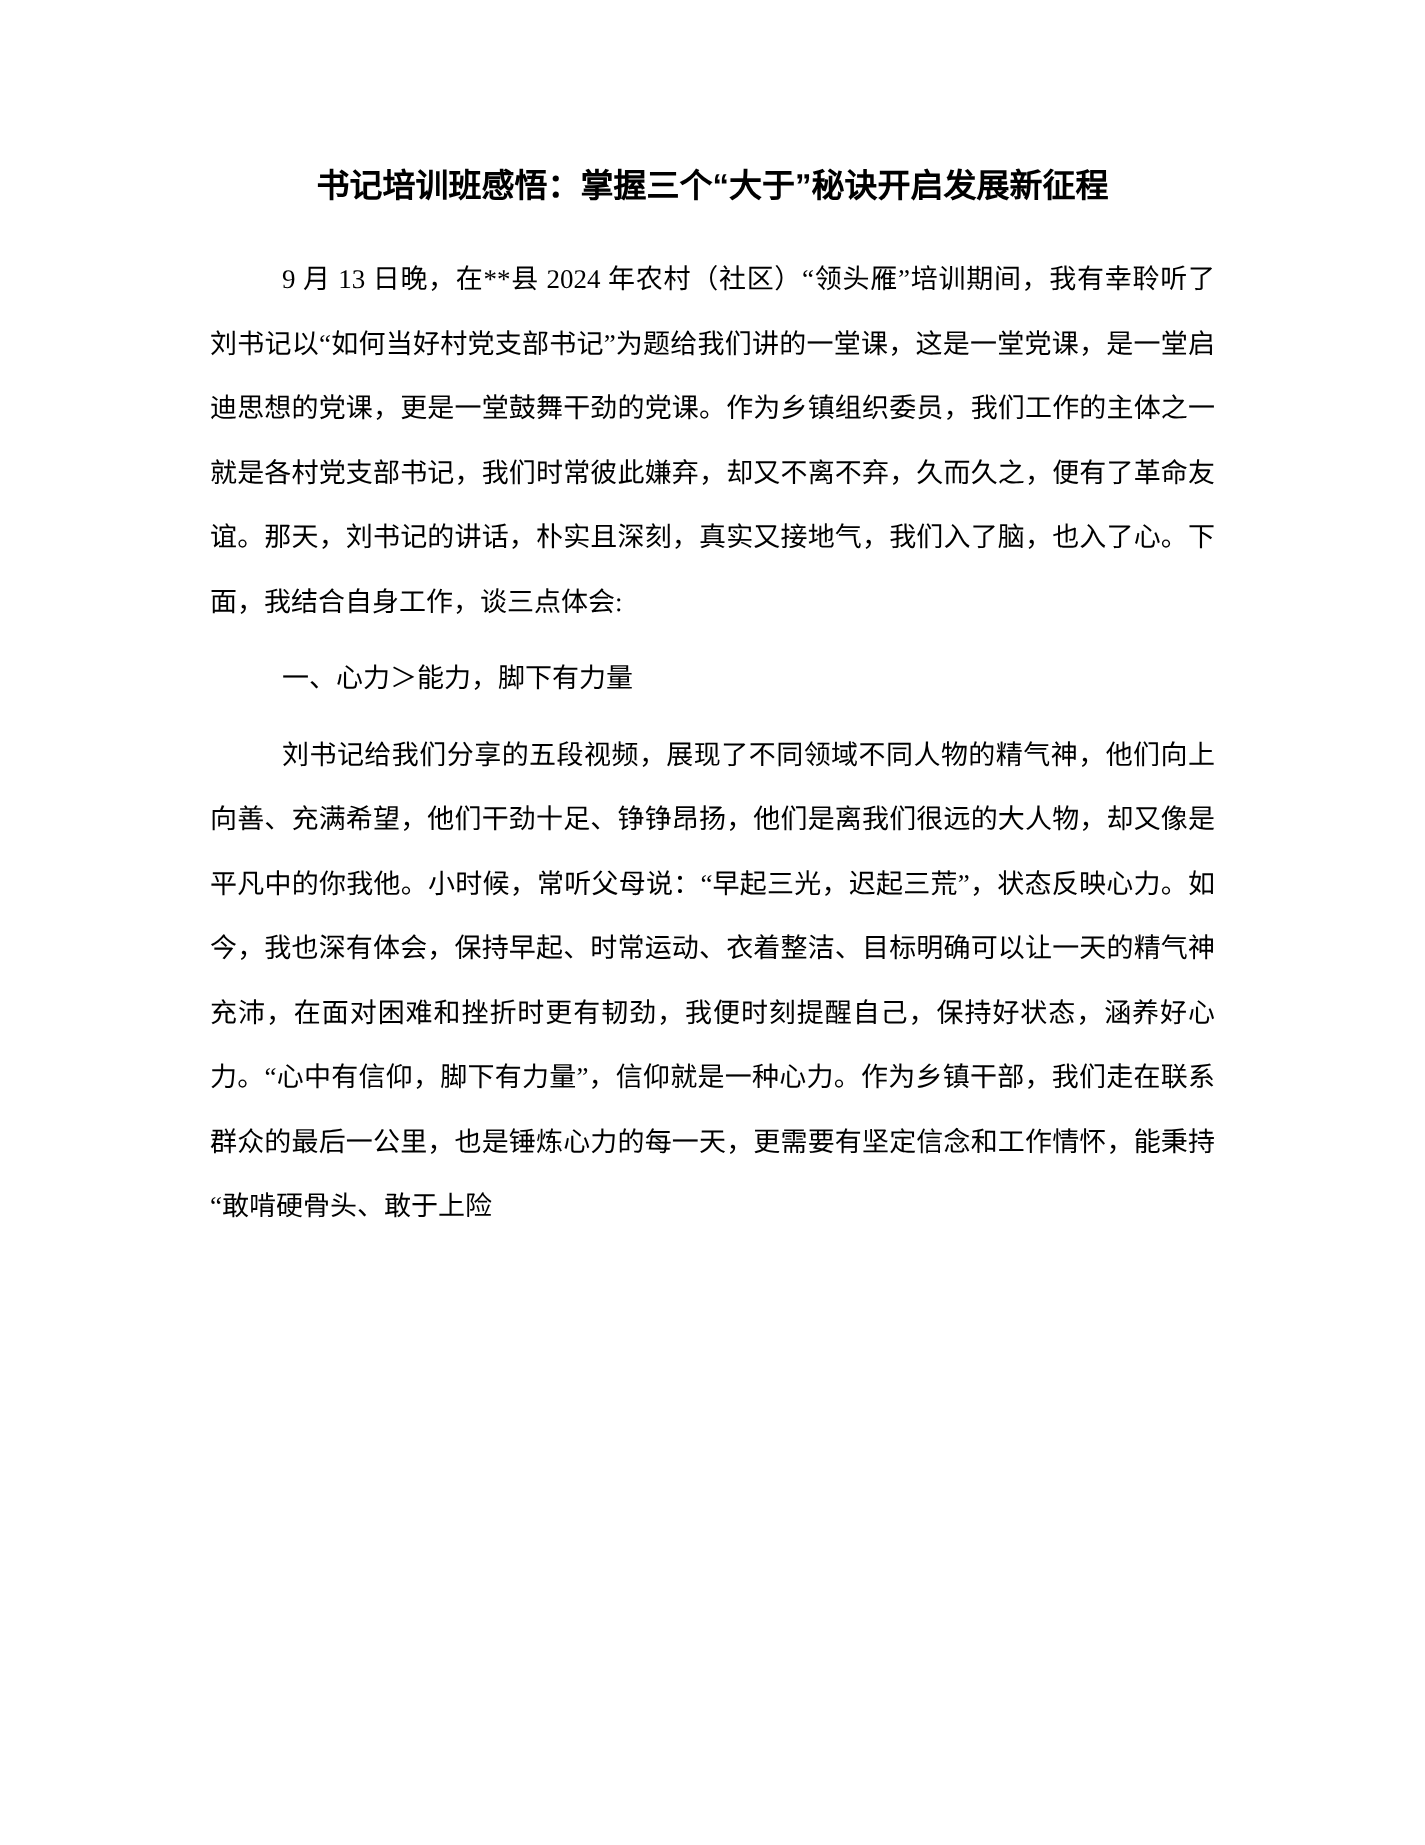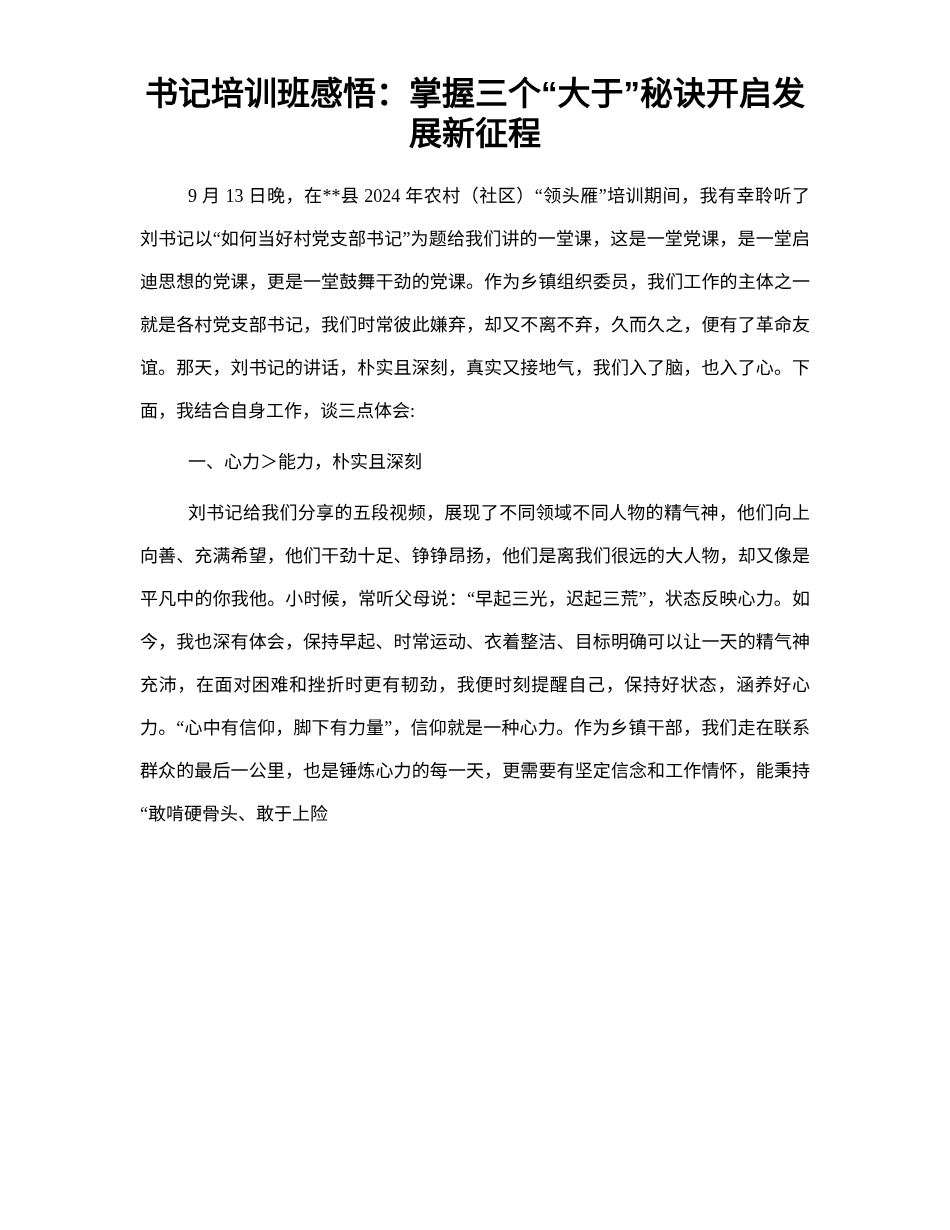--- a/index.html
+++ b/index.html
@@ -15,24 +15,24 @@
     overflow: hidden;
     color: #000000;
   }
   .content {
     position: absolute;
     left: 140px;
     top: 0;
     width: 670px;
   }
   .doc-title {
-    margin: 74px 0 21px 0;
+    margin: 104px 0 21px 0;
     font-family: "Liberation Sans", sans-serif;
     font-weight: 700;
-    font-size: 33px;
+    font-size: 22px;
     line-height: 40px;
     text-align: center;
     color: #000000;
   }
   .para {
     margin: 0 0 8px 0;
     font-family: "Liberation Serif", serif;
     font-size: 18px;
     line-height: 43px;
     text-align: justify;
@@ -46,17 +46,17 @@
   }
 </style>
 </head>
 <body>
 
 <div class="page">
   <div class="content">
     <h1 class="doc-title">书记培训班感悟：掌握三个“大于”秘诀开启发展新征程</h1>
     <div id="paragraphs">
         <p class="para body">9 月 13 日晚，在**县 2024 年农村（社区）“领头雁”培训期间，我有幸聆听了刘书记以“如何当好村党支部书记”为题给我们讲的一堂课，这是一堂党课，是一堂启迪思想的党课，更是一堂鼓舞干劲的党课。作为乡镇组织委员，我们工作的主体之一就是各村党支部书记，我们时常彼此嫌弃，却又不离不弃，久而久之，便有了革命友谊。那天，刘书记的讲话，朴实且深刻，真实又接地气，我们入了脑，也入了心。下面，我结合自身工作，谈三点体会:</p>
-        <p class="para heading">一、心力＞能力，朴实且深刻</p>
+        <p class="para heading">一、心力＞能力，脚下有力量</p>
         <p class="para body">刘书记给我们分享的五段视频，展现了不同领域不同人物的精气神，他们向上向善、充满希望，他们干劲十足、铮铮昂扬，他们是离我们很远的大人物，却又像是平凡中的你我他。小时候，常听父母说：“早起三光，迟起三荒”，状态反映心力。如今，我也深有体会，保持早起、时常运动、衣着整洁、目标明确可以让一天的精气神充沛，在面对困难和挫折时更有韧劲，我便时刻提醒自己，保持好状态，涵养好心力。“心中有信仰，脚下有力量”，信仰就是一种心力。作为乡镇干部，我们走在联系群众的最后一公里，也是锤炼心力的每一天，更需要有坚定信念和工作情怀，能秉持“敢啃硬骨头、敢于上险</p>
       </div>
   </div>
 </div>
 
 </body></html>

